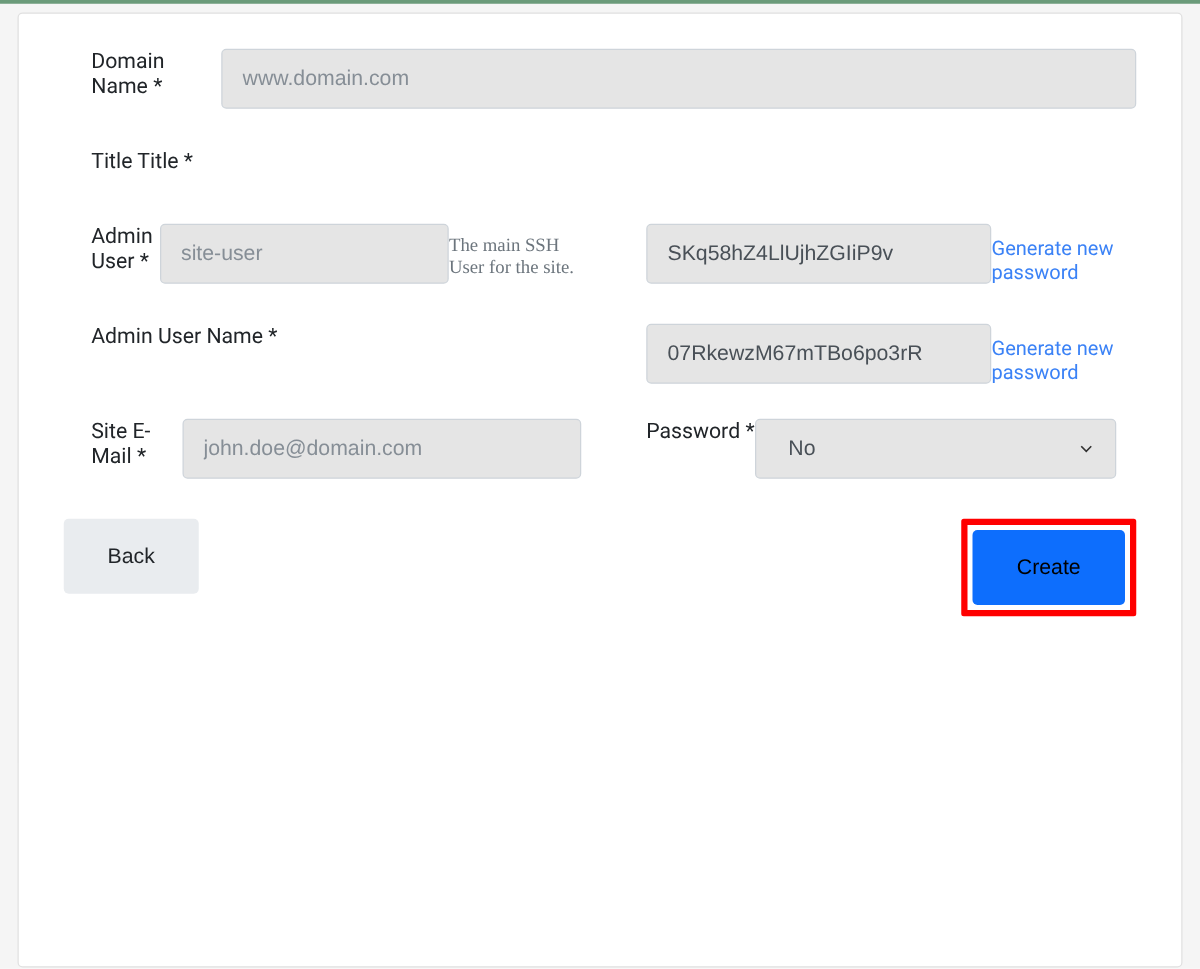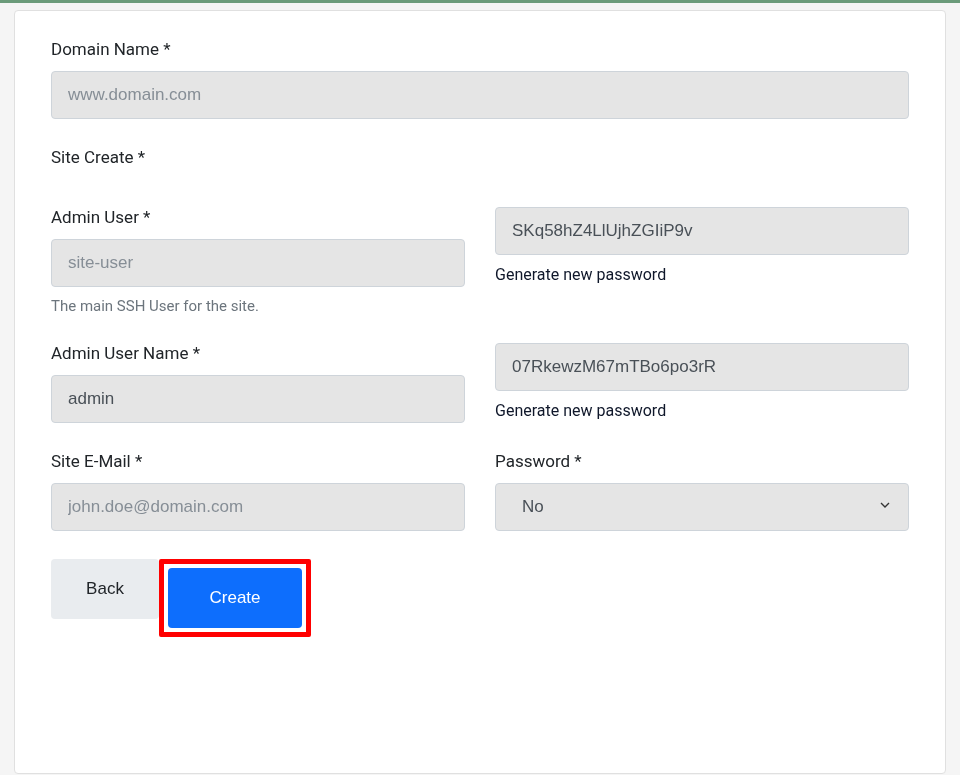--- a/index.html
+++ b/index.html
@@ -28,21 +28,22 @@
       height: 764px;
     }
     .form-row {
       display: flex;
       gap: 30px;
       margin-bottom: 28px;
     }
     .form-group {
       flex: 1;
       display: flex;
-      flex-direction: column;
+      flex-direction: row;
+      margin-left: 22px;
     }
     .form-group.full {
       width: 100%;
     }
     label {
       font-size: 17px;
       color: #212529;
       margin-bottom: 12px;
       font-weight: 400;
     }
@@ -57,24 +58,25 @@
       border-radius: 4px;
       outline: none;
     }
     input[type="text"]::placeholder {
       color: #868e96;
     }
     .help-text {
       font-size: 15px;
       color: #6c757d;
       margin-top: 10px;
+      font-family: Liberation Serif, serif;
     }
     .link {
       font-size: 16px;
-      color: #0f172a;
+      color: #3b82f6;
       text-decoration: none;
       margin-top: 10px;
       cursor: pointer;
       display: inline-block;
     }
     .select-wrapper {
       position: relative;
     }
     .select-wrapper input {
       padding-right: 40px;
@@ -90,20 +92,21 @@
     }
     .chevron svg {
       width: 16px;
       height: 16px;
       stroke: #333;
       stroke-width: 2;
       fill: none;
     }
     .button-row {
       display: flex;
+      justify-content: space-between;
       align-items: flex-start;
       margin-top: 6px;
     }
     .btn {
       display: inline-flex;
       align-items: center;
       justify-content: center;
       height: 60px;
       padding: 0 28px;
       font-size: 17px;
@@ -111,23 +114,23 @@
       border: none;
       cursor: pointer;
     }
     .btn-back {
       background: #e9ecef;
       color: #212529;
       width: 108px;
     }
     .btn-create {
       background: #0d6efd;
-      color: #ffffff;
+      color: #000000;
       font-weight: 500;
-      width: 134px;
+      width: 122px;
     }
     .highlight-box {
       border: 5px solid #ff0000;
       padding: 4px;
       border-radius: 2px;
       display: inline-block;
     }
   </style>
 </head>
 <body>
@@ -138,40 +141,39 @@
 
   <div class="form-row">
     <div class="form-group full">
       <label>Domain Name *</label>
       <input type="text" placeholder="www.domain.com" style="">
     </div>
   </div>
 
   <div class="form-row">
     <div class="form-group full">
-      <label>Site Create *</label>
+      <label>Title Title *</label>
     </div>
   </div>
 
   <div class="form-row">
     <div class="form-group">
       <label>Admin User *</label>
       <input type="text" placeholder="site-user" style="">
       <div class="help-text">The main SSH User for the site.</div>
     </div>
     <div class="form-group">
       <input type="text" value="SKq58hZ4LlUjhZGIiP9v" style="">
       <a class="link">Generate new password</a>
     </div>
   </div>
 
   <div class="form-row">
     <div class="form-group">
       <label>Admin User Name *</label>
-      <input type="text" value="admin" style="">
     </div>
     <div class="form-group">
       <input type="text" value="07RkewzM67mTBo6po3rR" style="">
       <a class="link">Generate new password</a>
     </div>
   </div>
 
   <div class="form-row">
     <div class="form-group">
       <label>Site E-Mail *</label>

